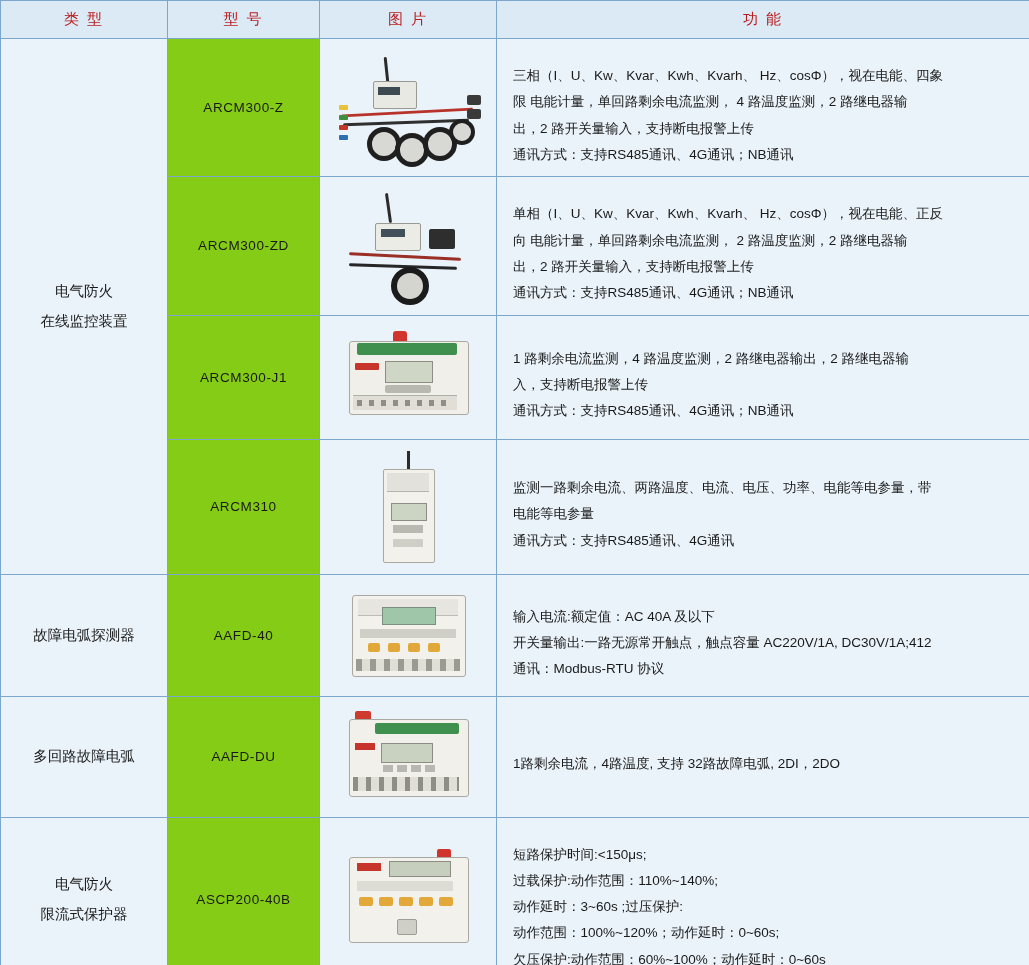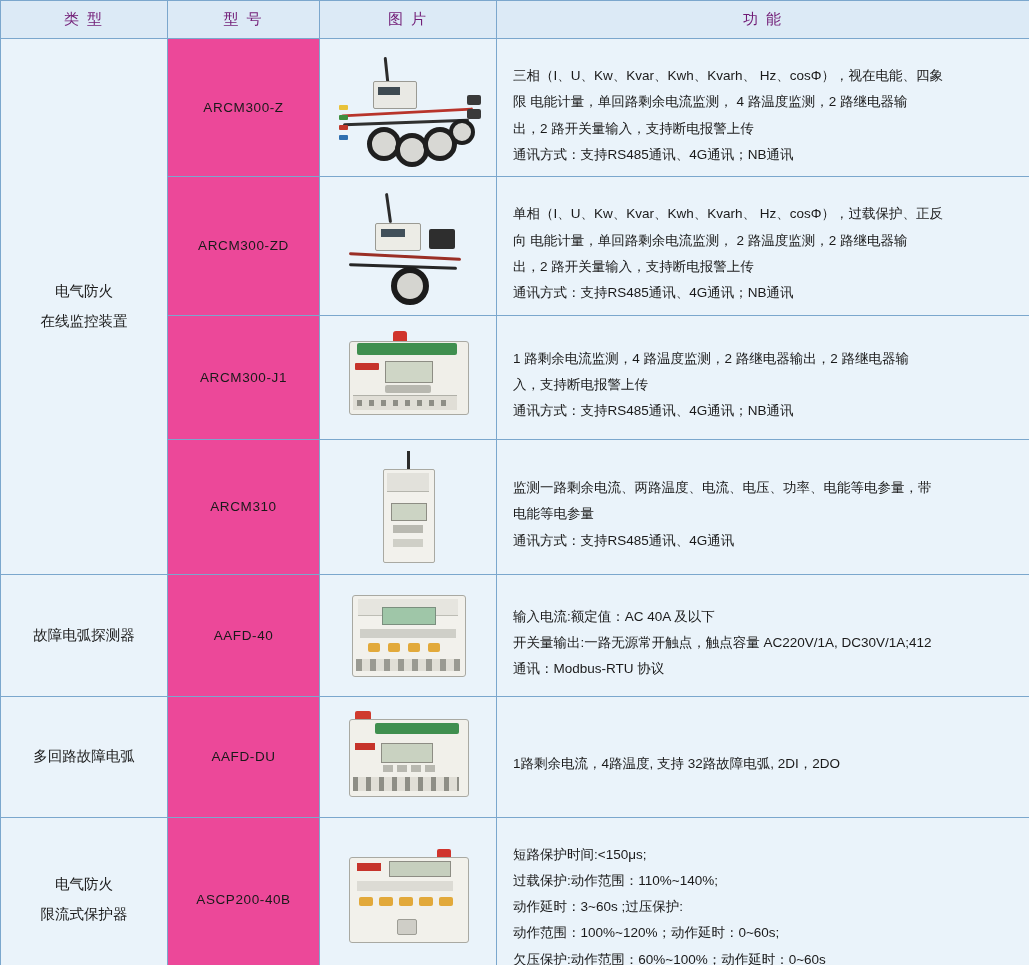--- a/index.html
+++ b/index.html
@@ -29,38 +29,38 @@
     border: 1px solid #7ba7cd;
     vertical-align: middle;
     box-sizing: border-box;
   }
   thead th {
     background: #dceaf6;
     height: 38px;
     font-weight: normal;
     font-size: 15px;
     letter-spacing: 2px;
-    color: #701a75;
+    color: #b91c1c;
     text-align: center;
   }
   .col-type   { width: 167px; }
   .col-model  { width: 152px; }
   .col-img    { width: 177px; }
   .col-func   { width: 533px; }
 
   td.type-cell {
     background: #eaf3fa;
     text-align: center;
     font-size: 14.5px;
     line-height: 2.1;
     color: #1a1a1a;
     padding: 4px 6px;
   }
   td.model-cell {
-    background: #ec4899;
+    background: #84cc16;
     text-align: center;
     font-size: 13.5px;
     letter-spacing: 0.6px;
     color: #1a1a1a;
     font-family: "Liberation Sans", "DejaVu Sans", sans-serif;
   }
   td.img-cell {
     background: #eaf3fa;
     text-align: center;
     padding: 6px 0;
@@ -226,21 +226,21 @@
           <span class="pic pic-p2">
             <i class="ant"></i>
               <i class="body"></i>
               <i class="blk"></i>
             <i class="wire"></i>
               <i class="wire2"></i>
               <i class="ct"></i>
           </span>
         </td>
         <td class="func-cell">
-          <span class="ln">单相（I、U、Kw、Kvar、Kwh、Kvarh、 Hz、cosΦ），过载保护、正反</span>
+          <span class="ln">单相（I、U、Kw、Kvar、Kwh、Kvarh、 Hz、cosΦ），视在电能、正反</span>
           <span class="ln">向 电能计量，单回路剩余电流监测， 2 路温度监测，2 路继电器输</span>
           <span class="ln">出，2 路开关量输入，支持断电报警上传</span>
           <span class="ln">通讯方式：支持RS485通讯、4G通讯；NB通讯</span>
         </td>
       </tr>
 
       <tr style="height:124px;">
         <td class="model-cell">ARCM300-J1</td>
         <td class="img-cell">
           <span class="pic pic-p3">

